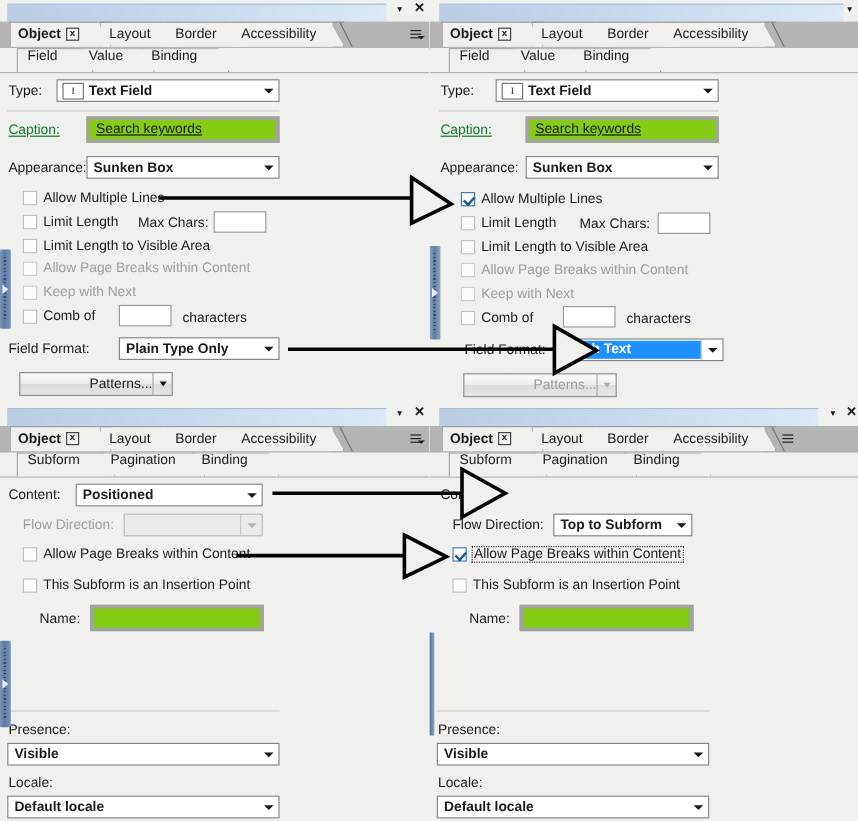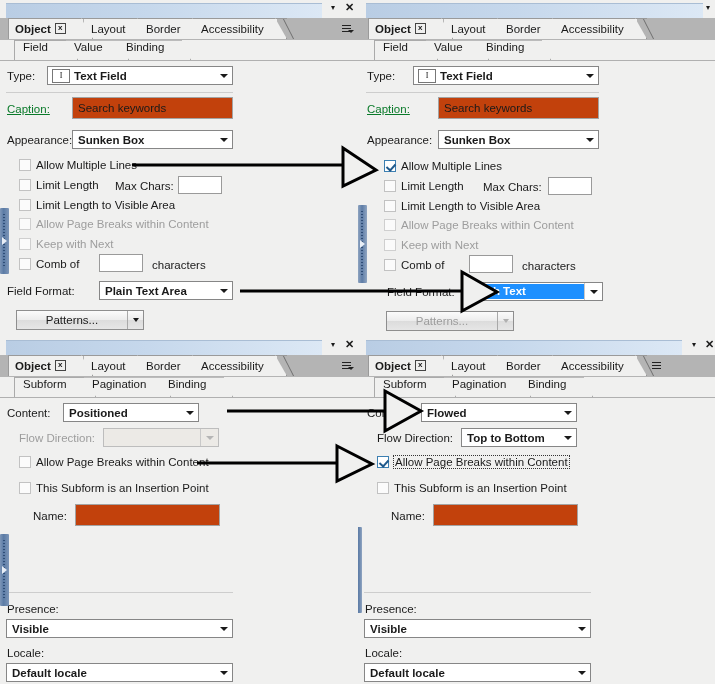--- a/index.html
+++ b/index.html
@@ -115,25 +115,25 @@
   }
   .combo .carr::after{
     content:"";width:0;height:0;
     border-left:4px solid transparent;border-right:4px solid transparent;
     border-top:4px solid #1a1a1a;
   }
   .combo.dim .carr::after{border-top-color:#b5b5b5;}
   .combo .carr.boxed{border-left:1px solid #c9c9c9;}
   .combo.sel .cv{background:#1e90ff;color:#fff;padding-left:4px;margin:1px 0 1px 1px;line-height:15px;}
   .textbox{
-    position:absolute;height:22px;background:#c2410c;
-    border:1px solid #a3a3a3;box-sizing:border-box;
+    position:absolute;height:22px;background:#84cc16;
+    border:3px solid #a3a3a3;box-sizing:border-box;
     display:flex;align-items:center;
     font-size:11.5px;color:#1a1a1a;padding-left:5px;
-    white-space:nowrap;overflow:hidden;
+    white-space:nowrap;overflow:hidden;text-decoration:underline;
   }
   .smallbox{
     position:absolute;height:18px;background:#fff;
     border:1px solid #9a9a9a;box-sizing:border-box;
   }
   .cb{position:absolute;display:flex;align-items:center;white-space:nowrap;}
   .cbbox{
     width:12px;height:12px;box-sizing:border-box;
     border:1px solid #9c9c9c;background:#f4f4f4;
     display:inline-block;position:relative;flex:0 0 auto;
@@ -146,21 +146,21 @@
   }
   .cb .cblabel{margin-left:5px;font-size:11.5px;color:#1a1a1a;}
   .cb .cblabel.dim{color:#9d9d9d;}
   .cb .cblabel.focus{outline:1px dotted #333;padding:0 1px;}
   .btn{
     position:absolute;height:20px;
     background:linear-gradient(to bottom,#fbfbfb 0%,#ececec 50%,#dcdcdc 51%,#e6e6e6 100%);
     border:1px solid #8e8e8e;box-sizing:border-box;
     display:flex;align-items:center;
   }
-  .btn .btext{flex:1;text-align:center;font-size:11.5px;color:#1a1a1a;}
+  .btn .btext{flex:1;text-align:right;font-size:11.5px;color:#1a1a1a;}
   .btn.dim .btext{color:#9d9d9d;}
   .btn .bsplit{
     width:15px;height:100%;border-left:1px solid #a9a9a9;
     display:flex;align-items:center;justify-content:center;
   }
   .btn .bsplit::after{
     content:"";width:0;height:0;
     border-left:3px solid transparent;border-right:3px solid transparent;
     border-top:4px solid #1a1a1a;
   }
@@ -285,21 +285,21 @@
   </div>
   <div class="cb" style="left:19px;top:258px;">
     <span class="cbbox off"></span>
     <span class="cblabel">Comb of</span>
   </div>
   <div class="smallbox" style="left:99px;top:254px;width:44px;"></div>
   <span class="lbl" style="left:152px;top:259px;">characters</span>
 
   <span class="lbl" style="left:7px;top:285px;">Field Format:</span>
   <div class="combo" style="left:99px;top:281px;width:134px;">
-    <span class="cv">Plain Text Area</span>
+    <span class="cv">Plain Type Only</span>
     <span class="carr"></span>
   </div>
 
   <div class="btn" style="left:16px;top:310px;width:128px;">
     <span class="btext">Patterns...</span>
     <span class="bsplit"></span>
   </div>
 
   <div class="splitter" style="left:0px;top:208px;height:66px;">
     <span class="dots"></span>
@@ -469,21 +469,21 @@
       <span>Pagination</span>
       <span class="islant"></span>
     </div>
     <div class="itab" style="left:160px;width:52px;border-top:1px solid #bbb;">
       <span>Binding</span>
       <span class="islant"></span>
     </div>
   </div>
 
   <span class="lbl" style="left:7px;top:70px;">Content:</span>
-  <div class="combo" style="left:63px;top:66px;width:136px;">
+  <div class="combo" style="left:63px;top:66px;width:156px;">
     <span class="cv">Positioned</span>
     <span class="carr"></span>
   </div>
 
   <span class="lbl dim" style="left:19px;top:95px;">Flow Direction:</span>
   <div class="combo dim" style="left:103px;top:91px;width:116px;">
     <span class="cv"></span>
     <span class="carr boxed"></span>
   </div>
 
@@ -565,28 +565,24 @@
       <span>Pagination</span>
       <span class="islant"></span>
     </div>
     <div class="itab" style="left:162px;width:52px;border-top:1px solid #bbb;">
       <span>Binding</span>
       <span class="islant"></span>
     </div>
   </div>
 
   <span class="lbl" style="left:9px;top:70px;">Content:</span>
-  <div class="combo" style="left:63px;top:66px;width:156px;">
-    <span class="cv">Flowed</span>
-    <span class="carr"></span>
-  </div>
 
   <span class="lbl" style="left:19px;top:95px;">Flow Direction:</span>
   <div class="combo" style="left:103px;top:91px;width:116px;">
-    <span class="cv">Top to Bottom</span>
+    <span class="cv">Top to Subform</span>
     <span class="carr"></span>
   </div>
 
   <div class="cb" style="left:19px;top:119px;">
     <span class="cbbox on"></span>
     <span class="cblabel focus">Allow Page Breaks within Content</span>
   </div>
   <div class="cb" style="left:19px;top:145px;">
     <span class="cbbox off"></span>
     <span class="cblabel">This Subform is an Insertion Point</span>

